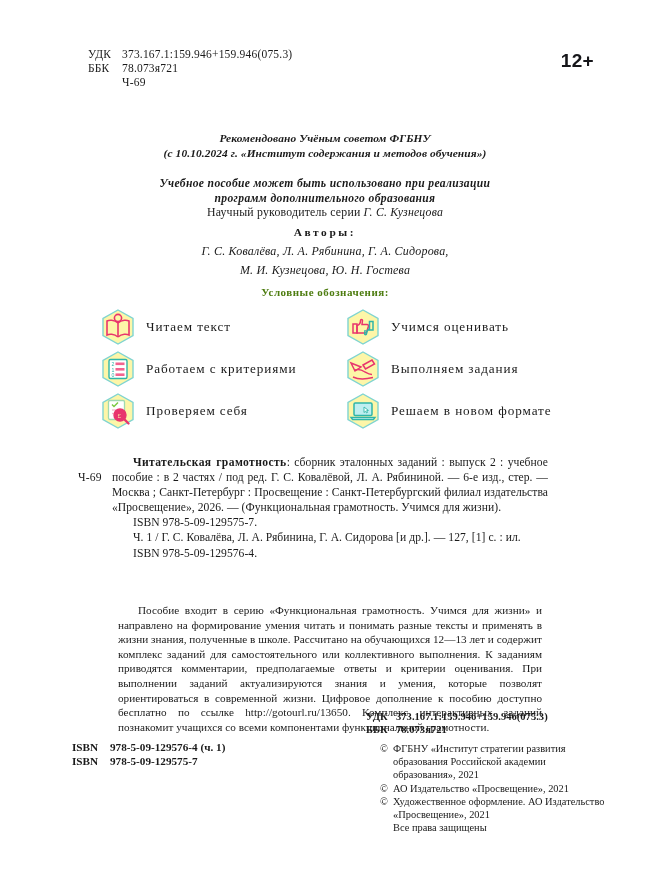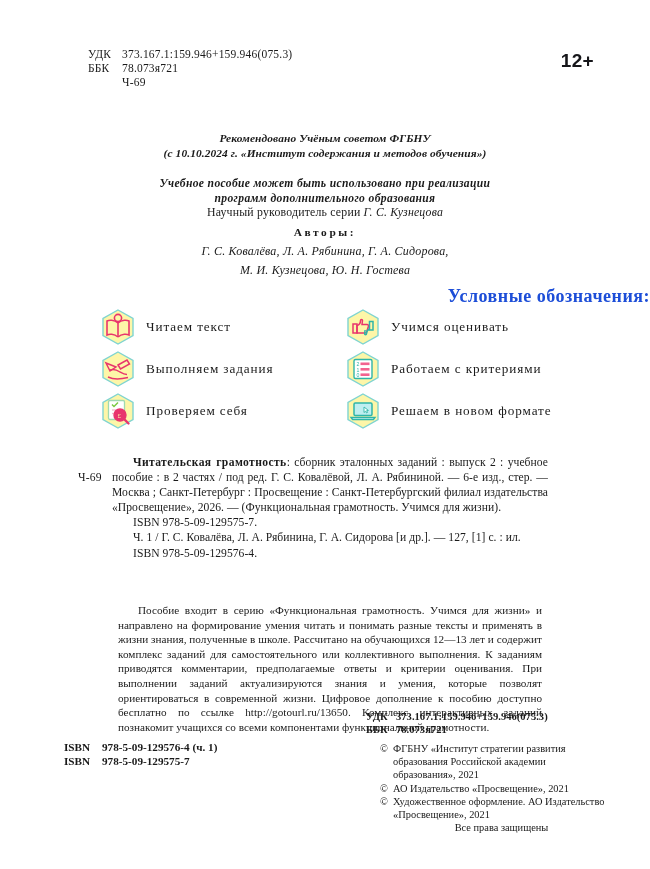--- a/index.html
+++ b/index.html
@@ -108,24 +108,24 @@
     font-size: 12px;
     line-height: 18.5px;
     letter-spacing: .2px;
   }
 
   
   .legend-title {
     position: absolute;
     left: 0; right: 0;
     top: 286px;
-    text-align: right;
-    color: #1d4ed8;
-    font-weight: 700;
-    font-size: 18px;
+    text-align: center;
+    color: #4d7c0f;
+    font-weight: 700;
+    font-size: 11px;
     letter-spacing: .5px;
   }
   .legend-grid {
     position: absolute;
     left: 96px;
     top: 306px;
     width: 470px;
     display: grid;
     grid-template-columns: 245px 225px;
     grid-auto-rows: 42px;
@@ -191,21 +191,21 @@
     top: 710px;
     font-size: 10.6px;
     line-height: 13px;
     font-weight: 700;
     white-space: nowrap;
   }
   .udc-bottom .lbl { display: inline-block; width: 30px; }
 
   .isbn-bottom {
     position: absolute;
-    left: 64px;
+    left: 72px;
     top: 740px;
     font-size: 11.2px;
     line-height: 14.4px;
     font-weight: 700;
     white-space: nowrap;
   }
   .isbn-bottom .lbl { display: inline-block; width: 38px; }
 
   .copyright {
     position: absolute;
@@ -219,21 +219,20 @@
     display: flex;
     align-items: flex-start;
   }
   .cp-mark {
     flex: 0 0 13px;
     font-size: 10.4px;
   }
   .cp-txt { flex: 1 1 auto; }
   .cp-plain {
     padding-left: 13px;
-    text-align: center;
   }
 </style>
 </head>
 <body>
 
 <div class="page">
 
   <div class="udc-block">
     <span class="udc-row"><span class="udc-lbl">УДК</span><span>373.167.1:159.946+159.946(075.3)</span></span>
     <span class="udc-row"><span class="udc-lbl">ББК</span><span>78.073я721</span></span>
@@ -285,33 +284,20 @@
       <span class="legend-ico">
         <svg width="44" height="40" viewBox="0 0 44 40">
           <polygon points="22,3 37,11.5 37,28.5 22,37 7,28.5 7,11.5" fill="#fdf6a8" stroke="#7fd4d0" stroke-width="1.4"></polygon>
           <path d="M12 17 L16 17 L16 26 L12 26 Z" fill="none" stroke="#e8356d" stroke-width="1.5"></path>
           <path d="M16 18.5 C18 18 19.5 16 19.5 13.5 C19.5 12 21.5 12 21.5 13.5 L21 17.5 L26 17.5 C27.2 17.5 27.8 18.6 27.4 19.6 L25.6 25 C25.3 25.8 24.7 26 24 26 L16 26 Z" fill="none" stroke="#e8356d" stroke-width="1.5"></path>
           <path d="M32 23 L28.5 23 L28.5 14.5 L32 14.5 Z" fill="none" stroke="#2fb5a8" stroke-width="1.5"></path>
           <path d="M28.5 22 C26.8 22.6 25.5 24.4 25.5 26.8 C25.5 28.2 23.6 28.2 23.6 26.8 L24.1 23" fill="none" stroke="#2fb5a8" stroke-width="1.5"></path>
         </svg>
       </span>
       <span class="legend-text">Учимся оценивать</span>
-    </div>
-
-    <div class="legend-item">
-      <span class="legend-ico">
-        <svg width="44" height="40" viewBox="0 0 44 40">
-          <polygon points="22,3 37,11.5 37,28.5 22,37 7,28.5 7,11.5" fill="#fdf6a8" stroke="#7fd4d0" stroke-width="1.4"></polygon>
-          <path d="M10 14 L20 18 L14 22 Z" fill="none" stroke="#e8356d" stroke-width="1.5"></path>
-          <path d="M14 21 C17 20 21 21 24 23 C26 24.2 28 25.5 31 25.5" fill="none" stroke="#e8356d" stroke-width="1.5"></path>
-          <path d="M22 16 L31 11 L33.5 15 L24.5 20 Z" fill="none" stroke="#e8356d" stroke-width="1.5"></path>
-          <path d="M12 28 C16 30 24 30.5 32 28.5" fill="none" stroke="#e8356d" stroke-width="1.4"></path>
-        </svg>
-      </span>
-      <span class="legend-text">Выполняем задания</span>
     </div>
 
     <div class="legend-item">
       <span class="legend-ico">
         <svg width="44" height="40" viewBox="0 0 44 40">
           <polygon points="22,3 37,11.5 37,28.5 22,37 7,28.5 7,11.5" fill="#fdf6a8" stroke="#7fd4d0" stroke-width="1.4"></polygon>
           <rect x="13" y="10.5" width="18" height="19" rx="1.5" fill="#ffffff" stroke="#2fb5a8" stroke-width="1.4"></rect>
           <text x="15.6" y="17.3" font-family="Liberation Sans, sans-serif" font-size="5.2" fill="#2fb5a8">2</text>
           <text x="15.6" y="22.8" font-family="Liberation Sans, sans-serif" font-size="5.2" fill="#2fb5a8">1</text>
           <text x="15.6" y="28.2" font-family="Liberation Sans, sans-serif" font-size="5.2" fill="#2fb5a8">0</text>
@@ -320,20 +306,33 @@
           <rect x="19.5" y="24.4" width="9" height="2.6" fill="#f2638f"></rect>
         </svg>
       </span>
       <span class="legend-text">Работаем с критериями</span>
     </div>
 
     <div class="legend-item">
       <span class="legend-ico">
         <svg width="44" height="40" viewBox="0 0 44 40">
           <polygon points="22,3 37,11.5 37,28.5 22,37 7,28.5 7,11.5" fill="#fdf6a8" stroke="#7fd4d0" stroke-width="1.4"></polygon>
+          <path d="M10 14 L20 18 L14 22 Z" fill="none" stroke="#e8356d" stroke-width="1.5"></path>
+          <path d="M14 21 C17 20 21 21 24 23 C26 24.2 28 25.5 31 25.5" fill="none" stroke="#e8356d" stroke-width="1.5"></path>
+          <path d="M22 16 L31 11 L33.5 15 L24.5 20 Z" fill="none" stroke="#e8356d" stroke-width="1.5"></path>
+          <path d="M12 28 C16 30 24 30.5 32 28.5" fill="none" stroke="#e8356d" stroke-width="1.4"></path>
+        </svg>
+      </span>
+      <span class="legend-text">Выполняем задания</span>
+    </div>
+
+    <div class="legend-item">
+      <span class="legend-ico">
+        <svg width="44" height="40" viewBox="0 0 44 40">
+          <polygon points="22,3 37,11.5 37,28.5 22,37 7,28.5 7,11.5" fill="#fdf6a8" stroke="#7fd4d0" stroke-width="1.4"></polygon>
           <rect x="12.5" y="9.5" width="16" height="19" rx="1.4" fill="#ffffff" stroke="#9fd9b0" stroke-width="1.3"></rect>
           <path d="M16 13.5 L18 15.5 L22 11.5" fill="none" stroke="#7ac943" stroke-width="1.5"></path>
           <line x1="16" y1="19" x2="25" y2="19" stroke="#f2b8c8" stroke-width="1.3"></line>
           <line x1="16" y1="22.5" x2="25" y2="22.5" stroke="#f2b8c8" stroke-width="1.3"></line>
           <circle cx="24" cy="24" r="6" fill="#e8356d" stroke="#e8356d" stroke-width="1.4"></circle>
           <text x="21.6" y="26.6" font-family="Liberation Serif, serif" font-size="7" fill="#fdf6a8">£</text>
           <line x1="28.4" y1="28.4" x2="32.5" y2="32.5" stroke="#e8356d" stroke-width="2.4" stroke-linecap="round"></line>
         </svg>
       </span>
       <span class="legend-text">Проверяем себя</span>

